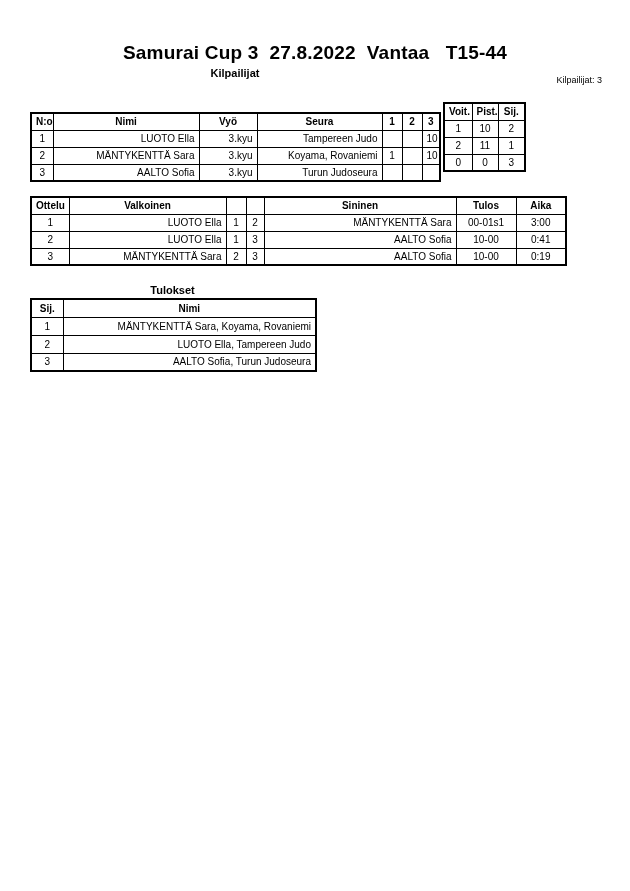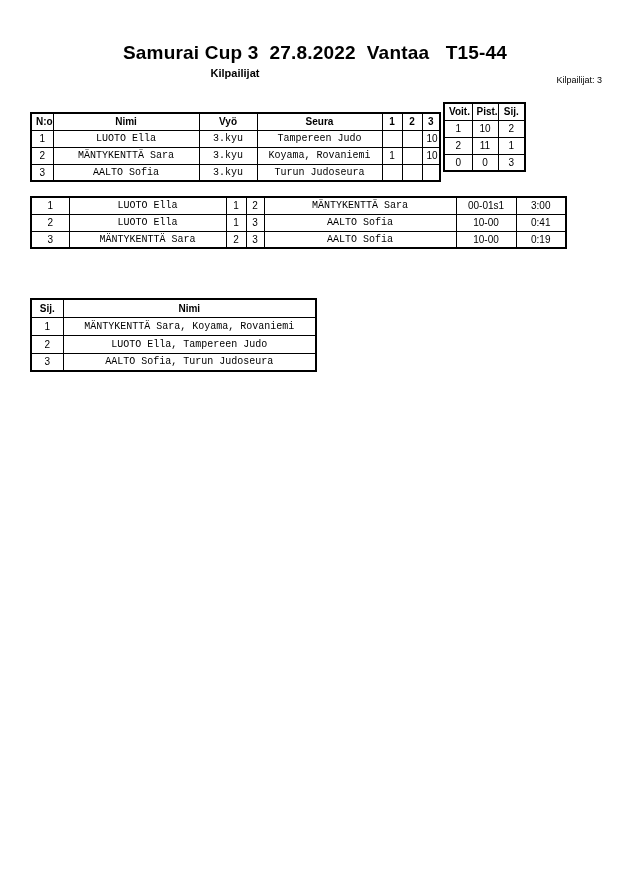--- a/index.html
+++ b/index.html
@@ -34,21 +34,21 @@
   table.tbl td {
     border: 1px solid #000;
     height: 17px;
     padding: 0 4px;
     font-size: 10px;
     overflow: hidden;
     white-space: nowrap;
   }
   tr.hdr td { font-weight: bold; text-align: center; }
   td.c { text-align: center; padding: 0 1px; }
-  td.l { text-align: center; font-family: Liberation Mono, monospace; }
+  td.l { text-align: right; }
 
   #tbl-competitors       { left: 30px;  top: 76px;  width: 409px; margin-top: 36px; }
   #tbl-competitors-stats { left: 443px; top: 90px;  width: 81px; margin-top: 12px;  }
   #tbl-matches           { left: 30px;  top: 196px; width: 535px; }
   #tbl-results           { left: 30px;  top: 298px; width: 285px; }
   #tbl-results td        { height: 18px; }
 </style>
 </head>
 <body>
 
@@ -144,20 +144,29 @@
     <colgroup>
       <col style="width:38px">
         <col style="width:157px">
         <col style="width:20px">
         <col style="width:18px">
       <col style="width:192px">
         <col style="width:60px">
         <col style="width:50px">
     </colgroup>
     <tbody>
+        <tr class="hdr">
+      <td>Ottelu</td>
+      <td>Valkoinen</td>
+      <td></td>
+      <td></td>
+      <td>Sininen</td>
+      <td>Tulos</td>
+      <td>Aika</td>
+    </tr>
     <tr>
       <td class="c">1</td>
       <td class="l">LUOTO Ella</td>
       <td class="c">1</td>
       <td class="c">2</td>
       <td class="l">MÄNTYKENTTÄ Sara</td>
       <td class="c">00-01s1</td>
       <td class="c">3:00</td>
     </tr>
     <tr>
@@ -174,20 +183,21 @@
       <td class="l">MÄNTYKENTTÄ Sara</td>
       <td class="c">2</td>
       <td class="c">3</td>
       <td class="l">AALTO Sofia</td>
       <td class="c">10-00</td>
       <td class="c">0:19</td>
     </tr>
   </tbody>
     </table>
 
+  <div class="section-label results-label">Tulokset</div>
 
   <table class="tbl" id="tbl-results">
     <colgroup>
       <col style="width:32px">
         <col style="width:253px">
     </colgroup>
     <tbody>
         <tr class="hdr">
       <td>Sij.</td>
       <td>Nimi</td>

